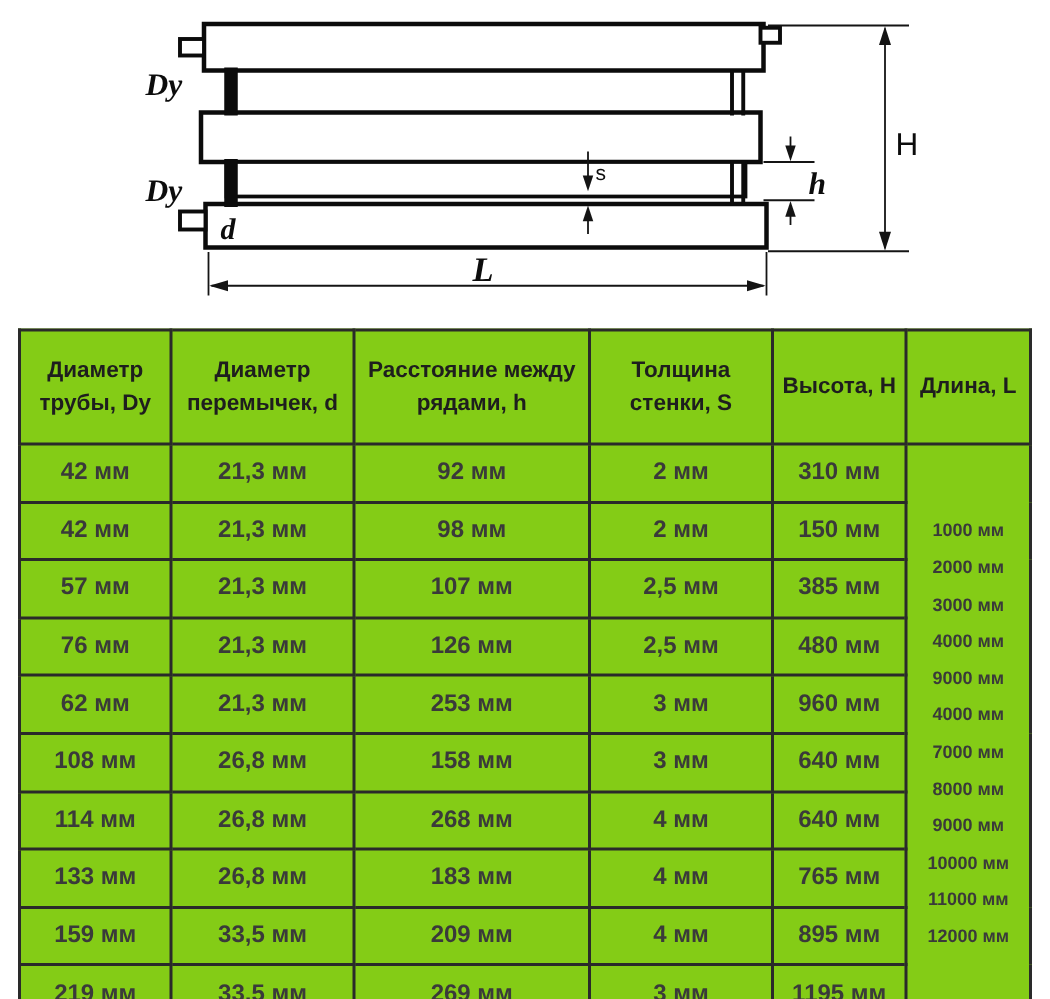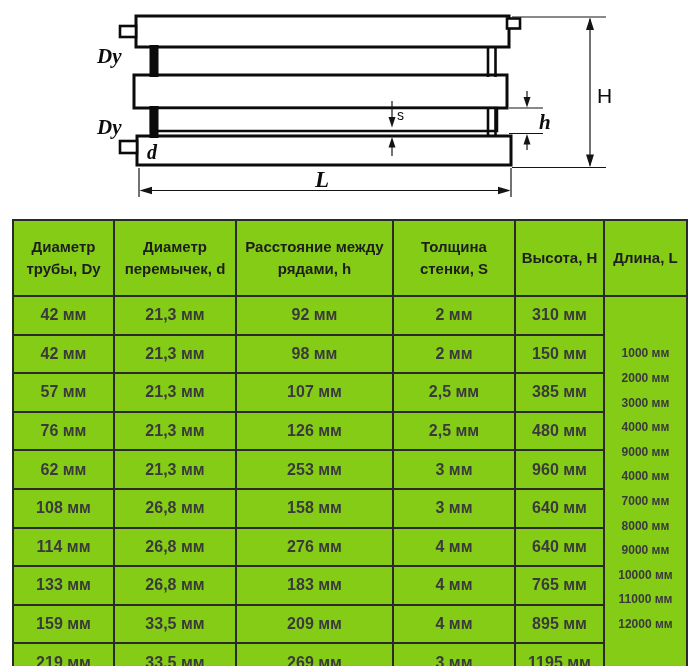--- a/index.html
+++ b/index.html
@@ -183,21 +183,21 @@
     <tr>
       <td>108 мм</td>
       <td>26,8 мм</td>
       <td>158 мм</td>
       <td>3 мм</td>
       <td>640 мм</td>
     </tr>
     <tr>
       <td>114 мм</td>
       <td>26,8 мм</td>
-      <td>276 мм</td>
+      <td>268 мм</td>
       <td>4 мм</td>
       <td>640 мм</td>
     </tr>
     <tr>
       <td>133 мм</td>
       <td>26,8 мм</td>
       <td>183 мм</td>
       <td>4 мм</td>
       <td>765 мм</td>
     </tr>

